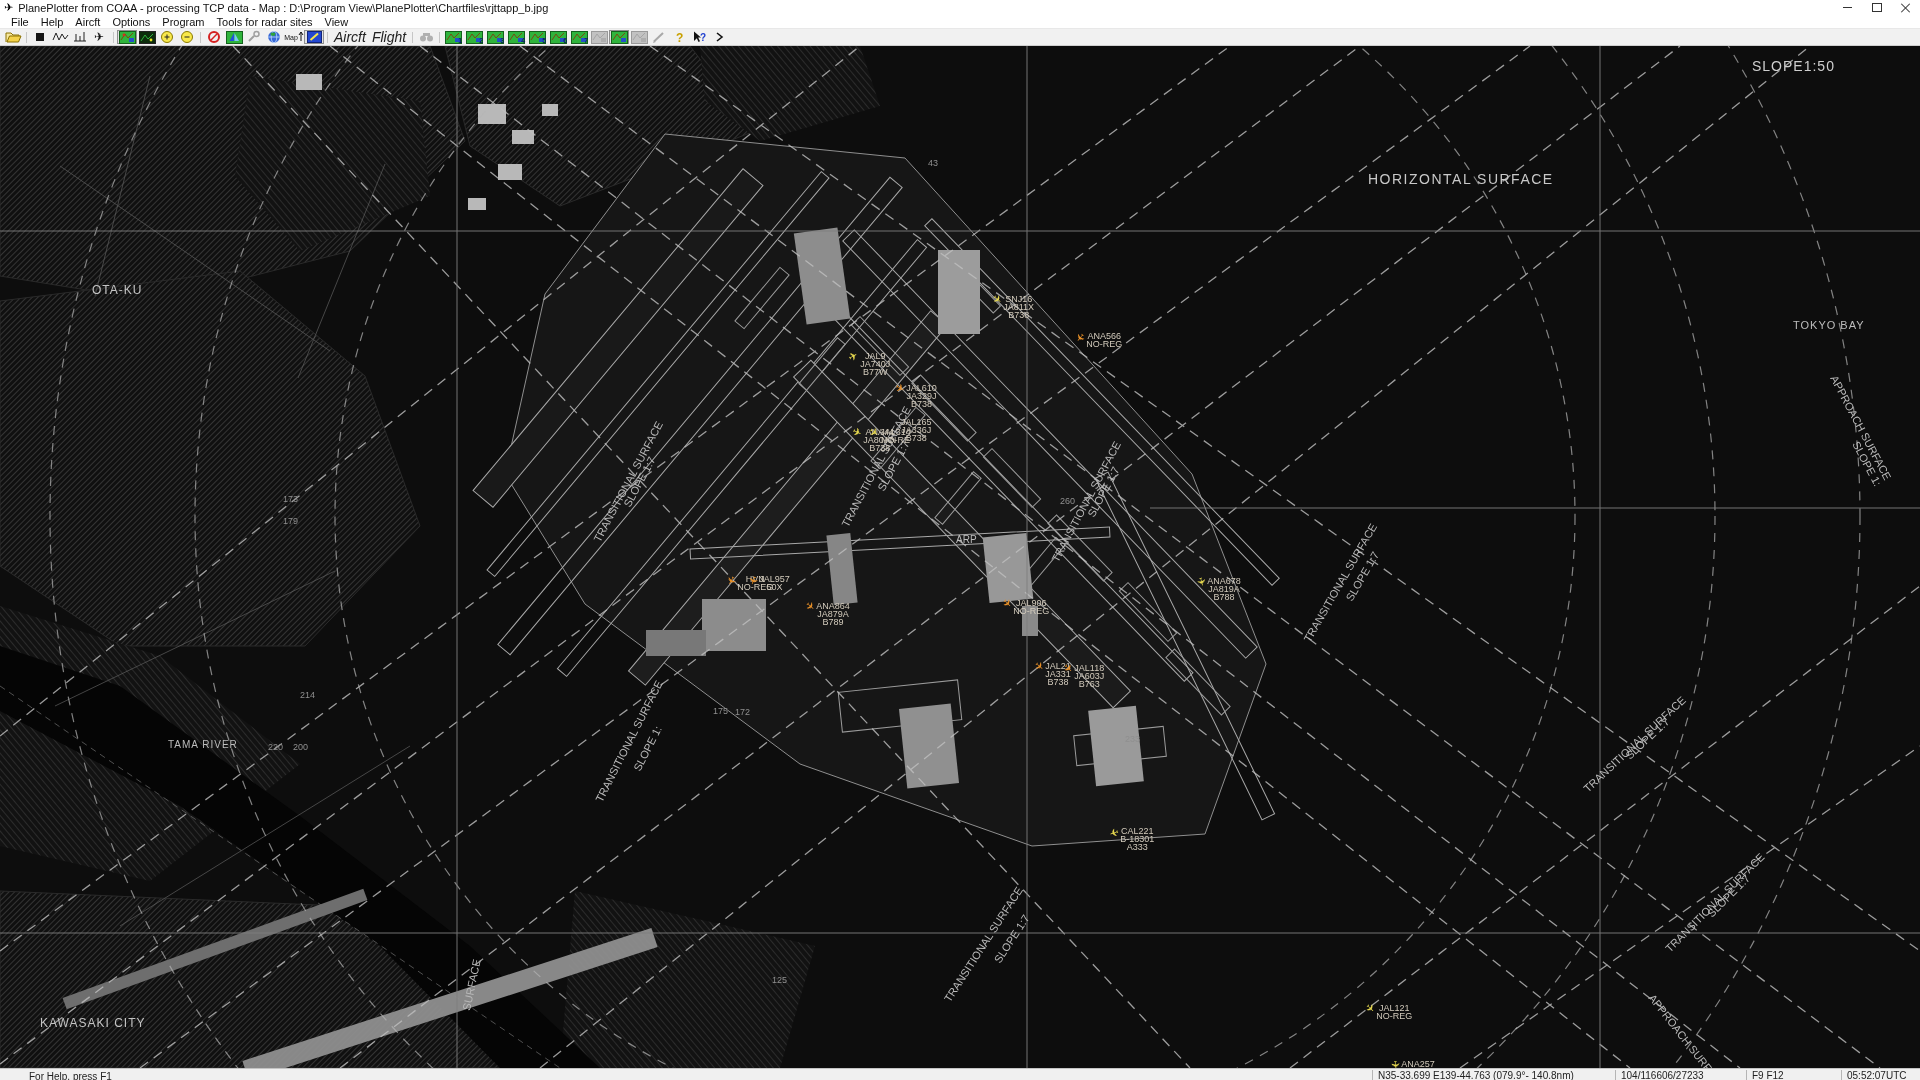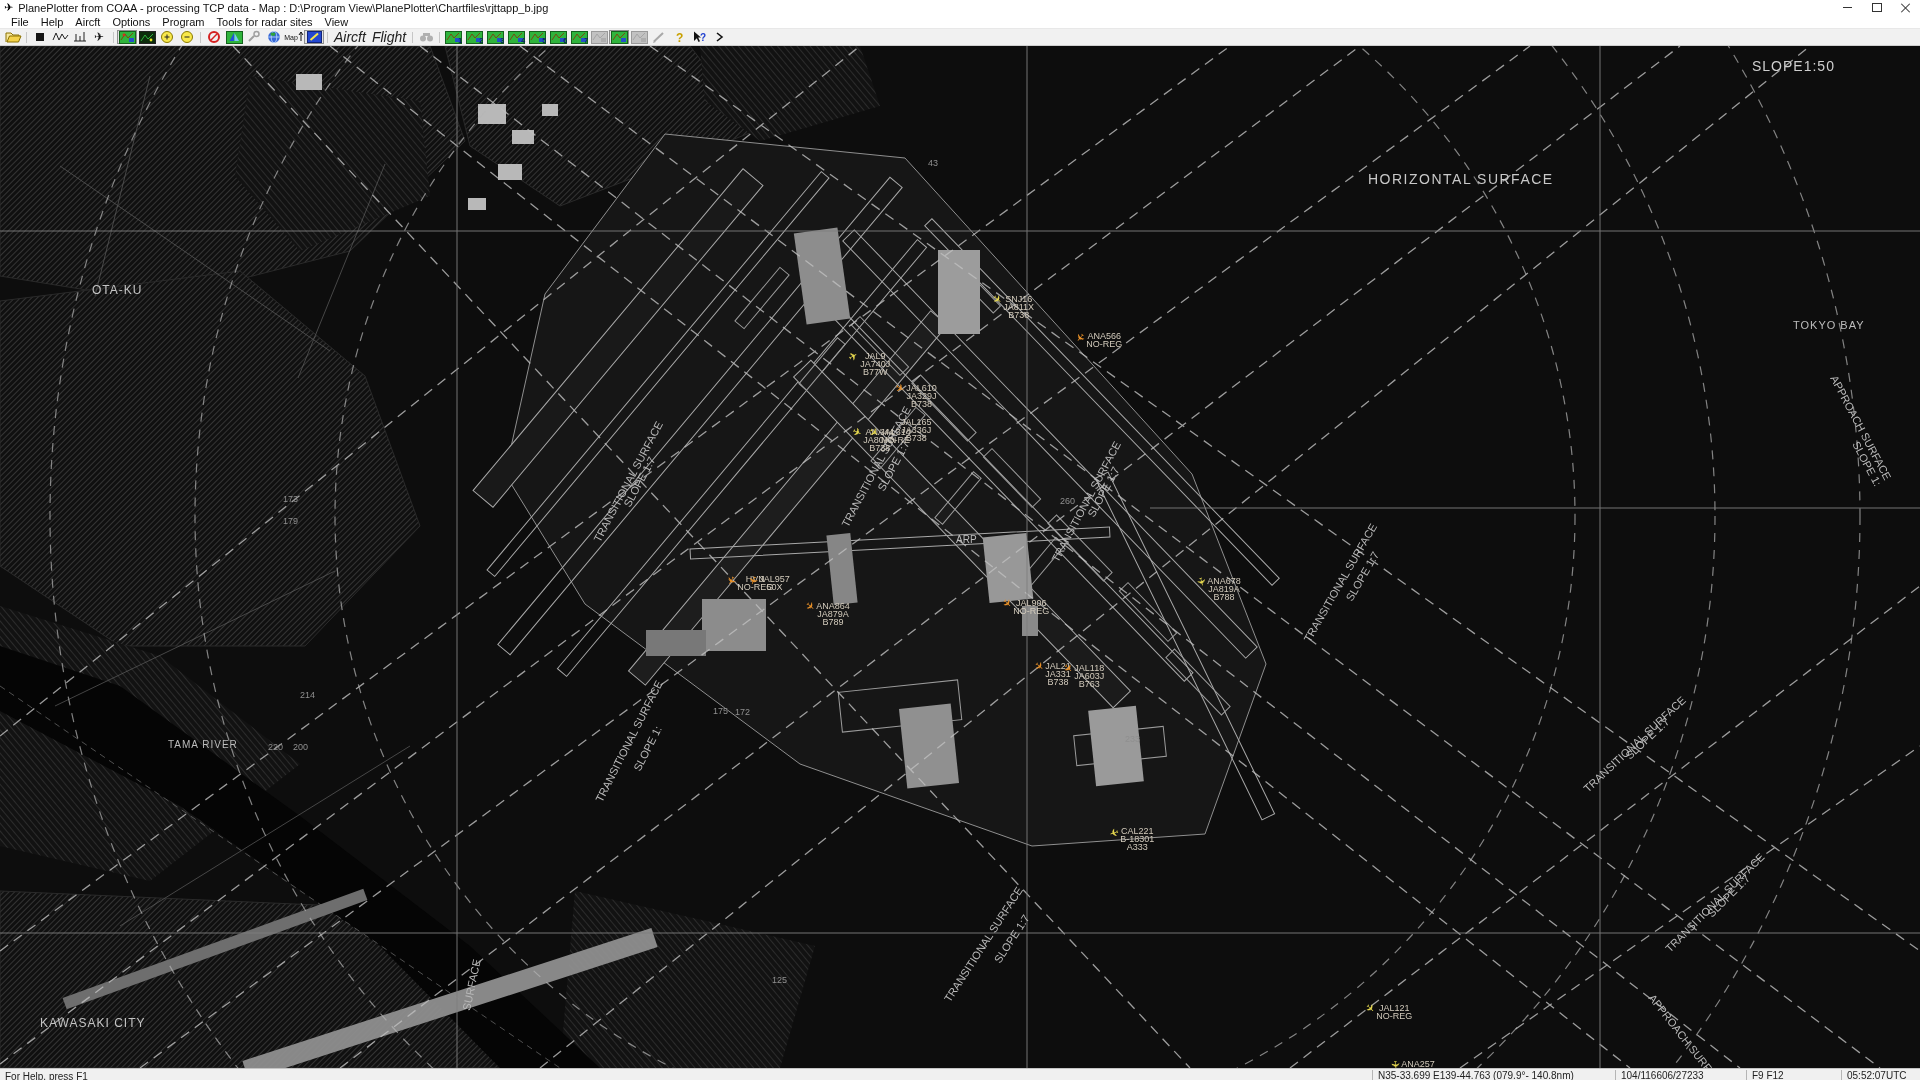--- a/index.html
+++ b/index.html
@@ -30,21 +30,21 @@
   
   .map{position:relative;width:1920px;height:1022px;background:#0d0d0d;overflow:hidden;}
   .map svg.base{position:absolute;left:0;top:0;}
   #aircraft-layer{position:absolute;left:0;top:0;width:100%;height:100%;}
   .ac{position:absolute;display:flex;align-items:flex-start;gap:2px;}
   .ac-icon{font-family:"DejaVu Sans",sans-serif;font-size:11px;line-height:10px;display:inline-block;}
   .ac-label{font-size:9px;line-height:8px;letter-spacing:0;color:#d3cbbc;text-align:center;}
   .ac-label div{white-space:pre;}
   
   .statusbar{height:14px;background:#f0f0f0;display:flex;align-items:center;font-size:10px;color:#222;border-top:1px solid #c4c4c4;}
-  .sb-help{padding-left:5px;flex:1;white-space:nowrap;}
+  .sb-help{padding-left:5px;flex:1;white-space:nowrap;margin-left:24px;}
   .sb-box{height:12px;line-height:12px;border-left:1px solid #b5b5b5;padding:0 5px;white-space:nowrap;flex:none;}
   .sb-pos{width:232px;} .sb-cnt{width:120px;} .sb-keys{width:84px;} .sb-time{width:68px;}
 </style>
 </head>
 <body>
 
 <div class="titlebar">
   <span class="app-icon">✈</span>
   <span class="title-text">PlanePlotter from COAA - processing TCP data - Map : D:\Program View\PlanePlotter\Chartfiles\rjttapp_b.jpg</span>
   <div class="win-controls">

